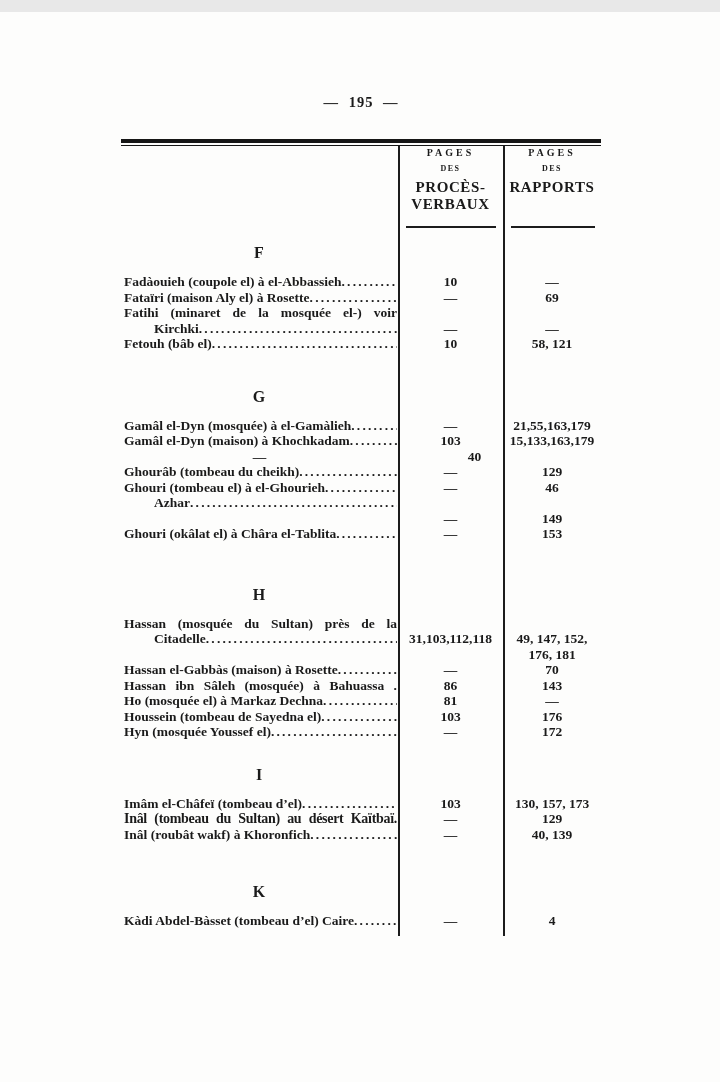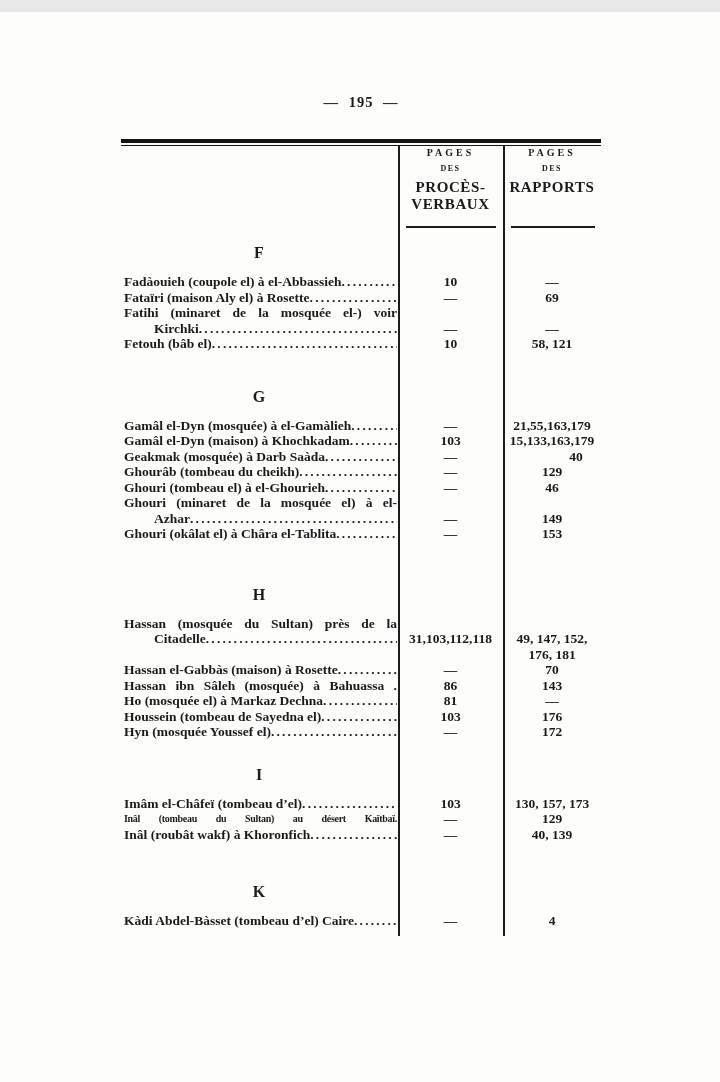--- a/index.html
+++ b/index.html
@@ -33,21 +33,21 @@
   .section:nth-child(4){margin-top:26px;}
   .section:nth-child(5){margin-top:41px;}
   .letter{width:277px;text-align:center;font-size:16px;line-height:18px;
     letter-spacing:1px;margin-bottom:12px;}
   .row{display:grid;grid-template-columns:277px 105px 98px;}
   .name-cell{padding-left:3px;padding-right:1px;font-size:13.5px;box-sizing:border-box;}
   .nline{line-height:15.5px;display:flex;align-items:baseline;}
   .nline>span:first-child{white-space:nowrap;}
   .jline{display:block;text-align:justify;text-align-last:justify;}
   .cont{padding-left:30px;}
-  .tight{font-size:10px;letter-spacing:-0.3px;word-spacing:-1.5px;}
+  .tight{font-size:14px;letter-spacing:-0.3px;word-spacing:-1.5px;}
   .dots{flex:1 1 auto;overflow:hidden;white-space:nowrap;}
   .dots::after{content:"..........................................................................";letter-spacing:2.2px;}
   .val-cell{text-align:center;font-size:13.5px;box-sizing:border-box;}
   .vline{line-height:15.5px;white-space:nowrap;}
 </style>
 </head>
 <body>
 
 <div class="sheet">
   <div class="pageno">— 195 —</div>
@@ -155,26 +155,20 @@
               </div>
             </div>
             <div class="val-cell" style="padding-top: 0px;">
               <div class="vline">103</div>
             </div>
             <div class="val-cell" style="padding-top: 0px;">
               <div class="vline">15,133,163,179</div>
             </div>
           </div>
           <div class="row">
-            <div class="name-cell">
-              <div class="nline">
-                <span>Geakmak (mosquée) à Darb Saàda</span>
-                <span class="dots"></span>
-              </div>
-            </div>
             <div class="val-cell" style="padding-top: 0px;">
               <div class="vline">—</div>
             </div>
             <div class="val-cell" style="padding-top: 0px; padding-left: 48px;">
               <div class="vline">40</div>
             </div>
           </div>
           <div class="row">
             <div class="name-cell">
               <div class="nline">
@@ -198,21 +192,20 @@
             </div>
             <div class="val-cell" style="padding-top: 0px;">
               <div class="vline">—</div>
             </div>
             <div class="val-cell" style="padding-top: 0px;">
               <div class="vline">46</div>
             </div>
           </div>
           <div class="row">
             <div class="name-cell">
-              <div class="nline jline">Ghouri (minaret de la mosquée el) à el-</div>
               <div class="nline cont">
                 <span>Azhar</span>
                 <span class="dots"></span>
               </div>
             </div>
             <div class="val-cell" style="padding-top: 15.5px;">
               <div class="vline">—</div>
             </div>
             <div class="val-cell" style="padding-top: 15.5px;">
               <div class="vline">149</div>

